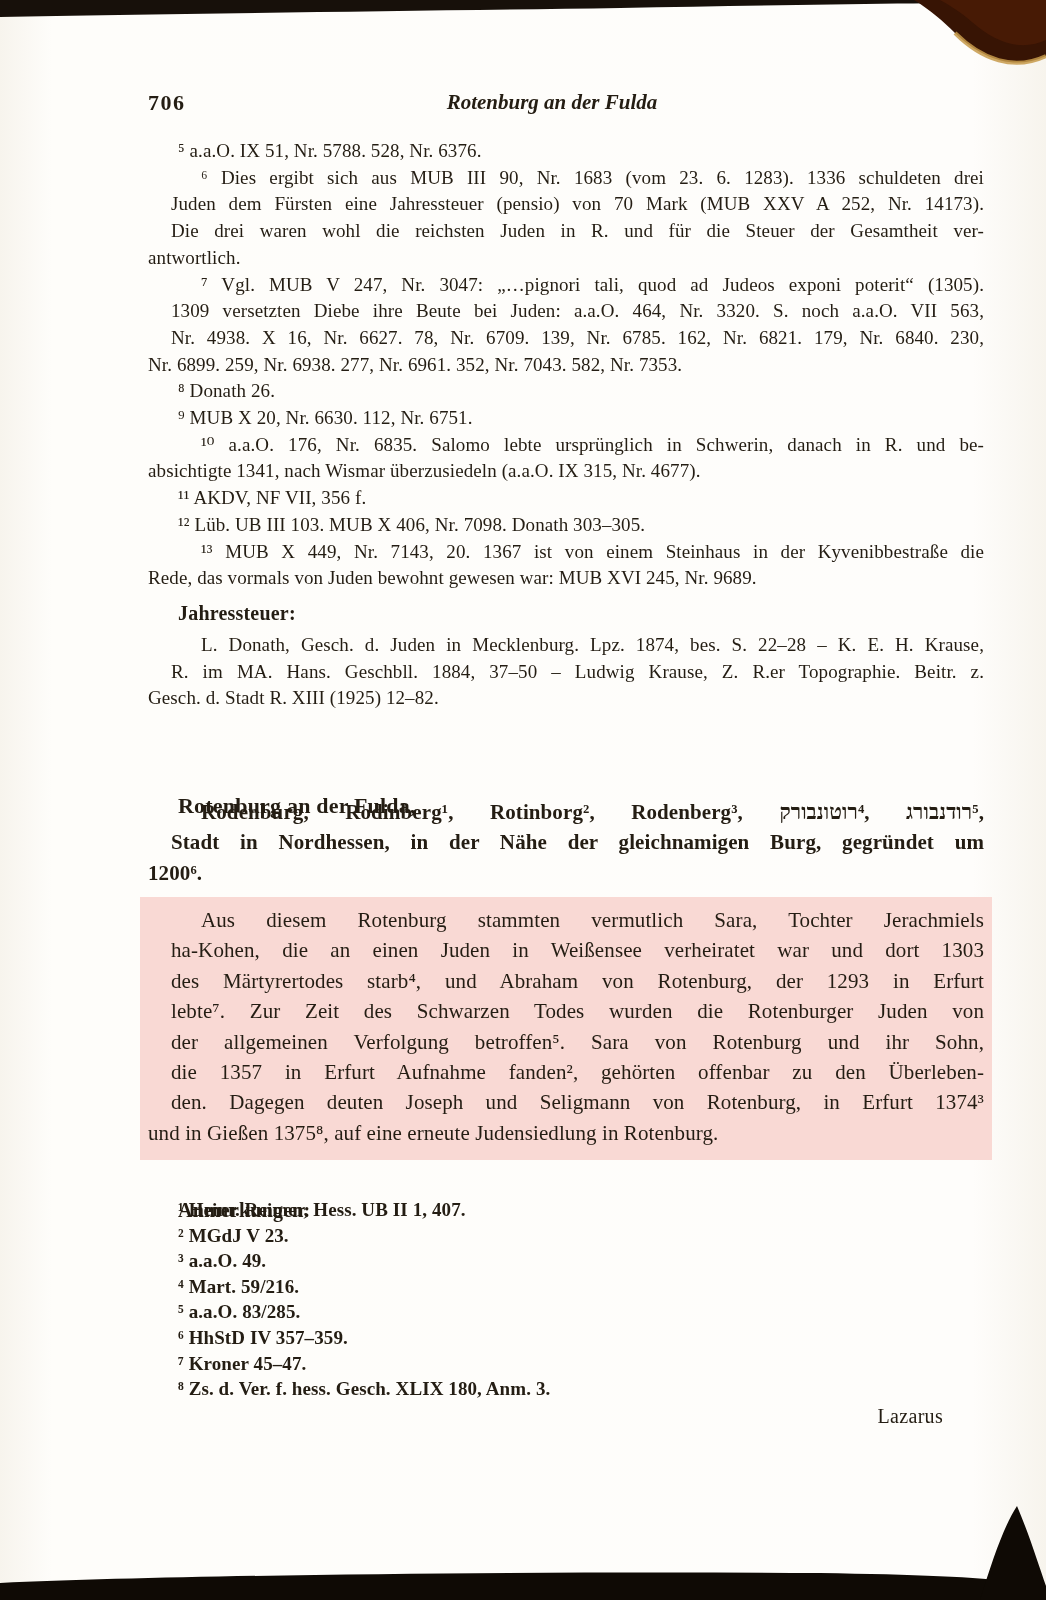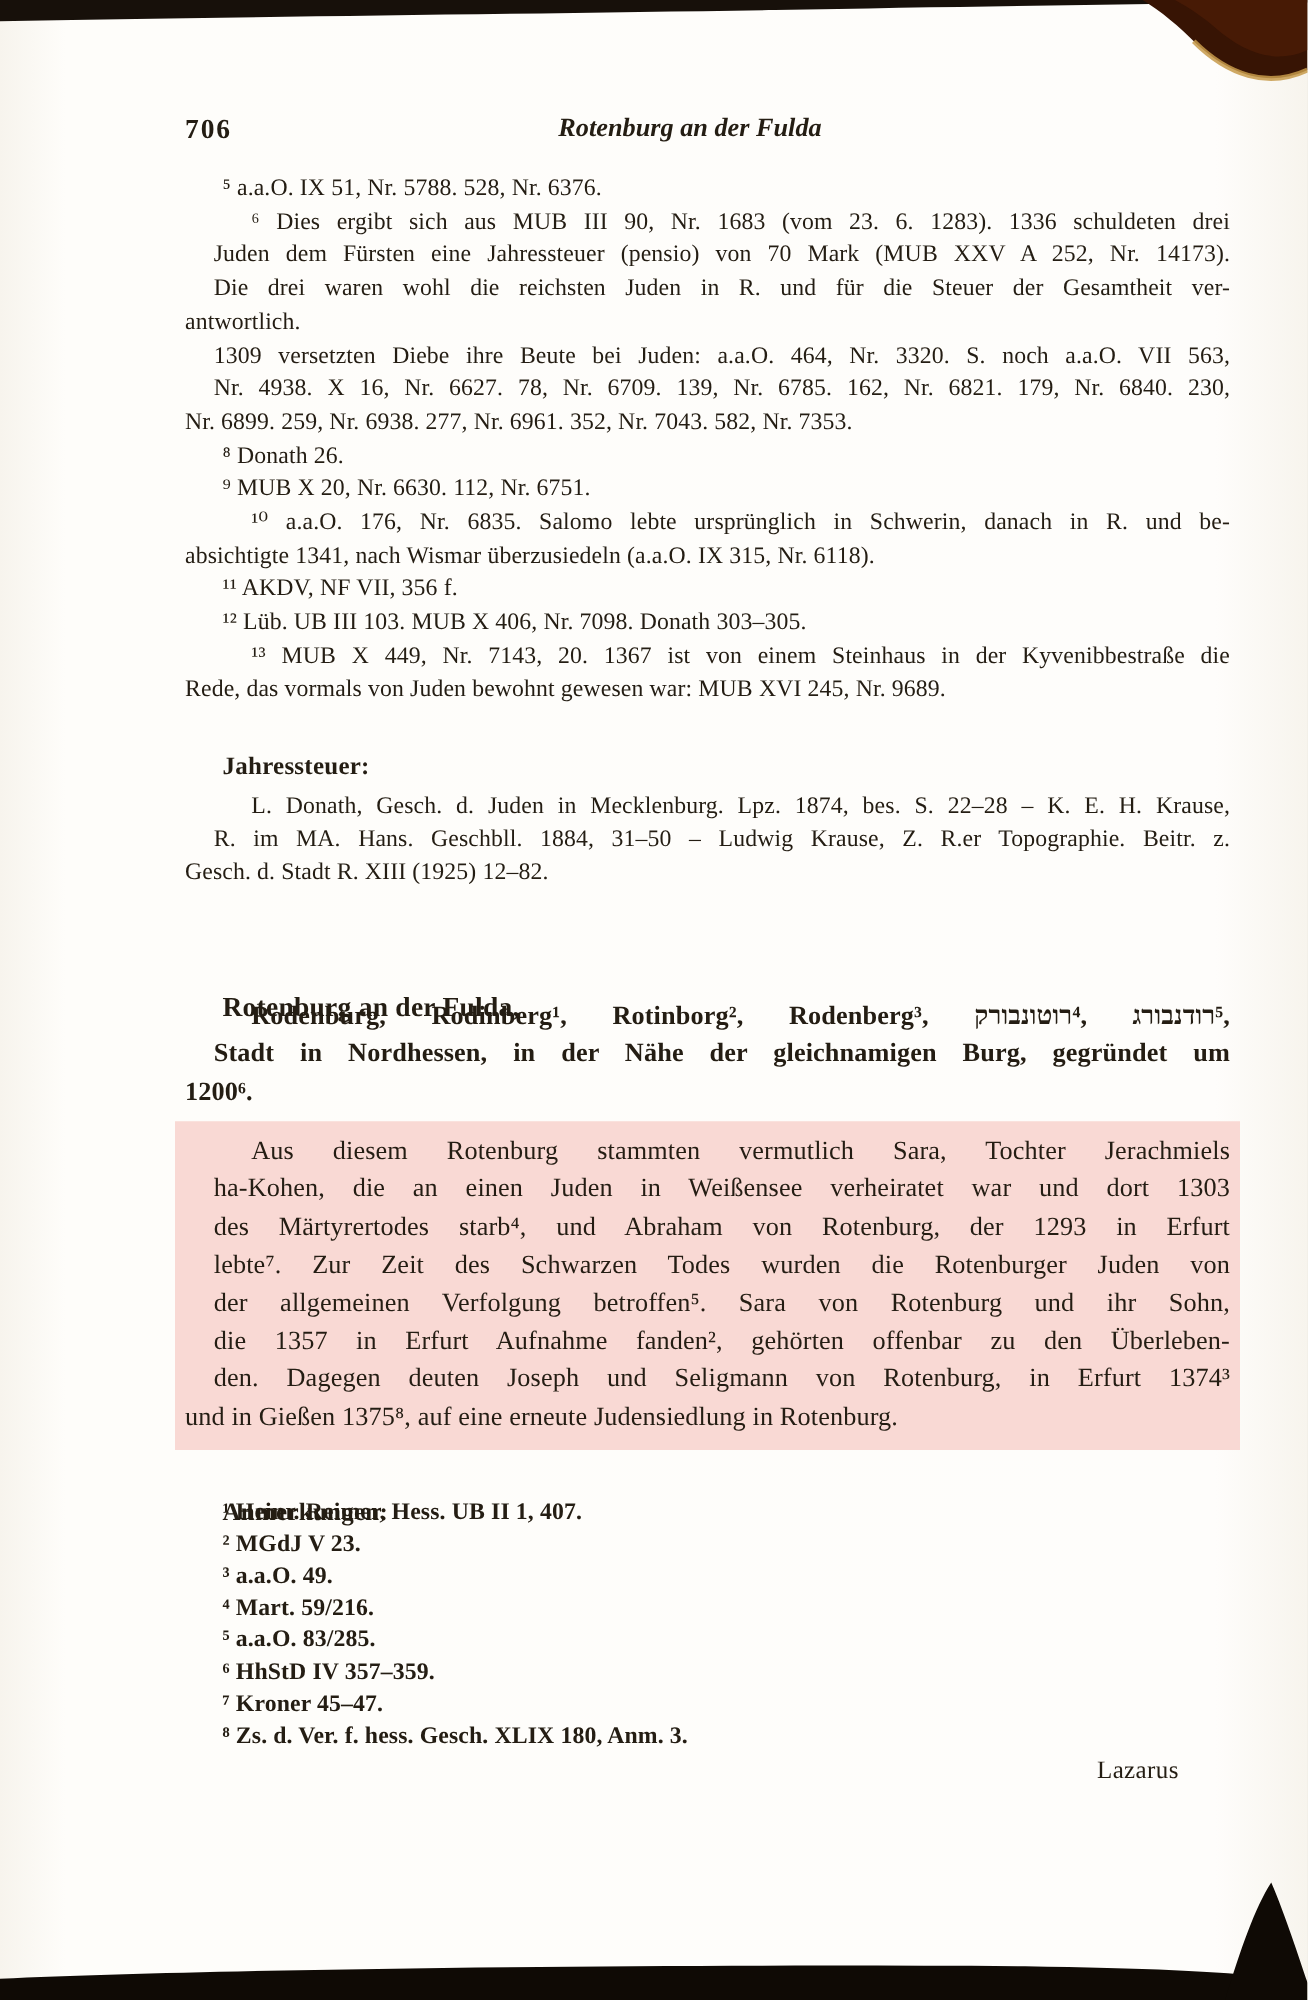--- a/index.html
+++ b/index.html
@@ -40,37 +40,38 @@
     <span class="pagenum">706</span>
     <span class="rtitle">Rotenburg an der Fulda</span>
   </div>
 
   <div class="sec" style="top:138px;">
     <div class="fn ind">⁵ a.a.O. IX 51, Nr. 5788. 528, Nr. 6376.</div>
     <div class="fn ind j">⁶ Dies ergibt sich aus MUB III 90, Nr. 1683 (vom 23. 6. 1283). 1336 schuldeten drei</div>
     <div class="fn j">Juden dem Fürsten eine Jahressteuer (pensio) von 70 Mark (MUB XXV A 252, Nr. 14173).</div>
     <div class="fn j">Die drei waren wohl die reichsten Juden in R. und für die Steuer der Gesamtheit ver-</div>
     <div class="fn">antwortlich.</div>
+    <div class="fn ind j">⁷ Vgl. MUB V 247, Nr. 3047: „…pignori tali, quod ad Judeos exponi poterit“ (1305).</div>
     <div class="fn j">1309 versetzten Diebe ihre Beute bei Juden: a.a.O. 464, Nr. 3320. S. noch a.a.O. VII 563,</div>
     <div class="fn j">Nr. 4938. X 16, Nr. 6627. 78, Nr. 6709. 139, Nr. 6785. 162, Nr. 6821. 179, Nr. 6840. 230,</div>
     <div class="fn">Nr. 6899. 259, Nr. 6938. 277, Nr. 6961. 352, Nr. 7043. 582, Nr. 7353.</div>
     <div class="fn ind">⁸ Donath 26.</div>
     <div class="fn ind">⁹ MUB X 20, Nr. 6630. 112, Nr. 6751.</div>
     <div class="fn ind j">¹⁰ a.a.O. 176, Nr. 6835. Salomo lebte ursprünglich in Schwerin, danach in R. und be-</div>
-    <div class="fn">absichtigte 1341, nach Wismar überzusiedeln (a.a.O. IX 315, Nr. 6118).</div>
+    <div class="fn">absichtigte 1341, nach Wismar überzusiedeln (a.a.O. IX 315, Nr. 4677).</div>
     <div class="fn ind">¹¹ AKDV, NF VII, 356 f.</div>
     <div class="fn ind">¹² Lüb. UB III 103. MUB X 406, Nr. 7098. Donath 303–305.</div>
     <div class="fn ind j">¹³ MUB X 449, Nr. 7143, 20. 1367 ist von einem Steinhaus in der Kyvenibbestraße die</div>
     <div class="fn">Rede, das vormals von Juden bewohnt gewesen war: MUB XVI 245, Nr. 9689.</div>
   </div>
 
   <div class="sec subhead" style="top:602px;padding-left:30px;">Jahressteuer:</div>
   <div class="sec" style="top:632px;">
     <div class="fn ind j">L. Donath, Gesch. d. Juden in Mecklenburg. Lpz. 1874, bes. S. 22–28 – K. E. H. Krause,</div>
-    <div class="fn j">R. im MA. Hans. Geschbll. 1884, 31–50 – Ludwig Krause, Z. R.er Topographie. Beitr. z.</div>
+    <div class="fn j">R. im MA. Hans. Geschbll. 1884, 37–50 – Ludwig Krause, Z. R.er Topographie. Beitr. z.</div>
     <div class="fn">Gesch. d. Stadt R. XIII (1925) 12–82.</div>
   </div>
 
   <div class="sec mainhead" style="top:793px;padding-left:30px;">Rotenburg an der Fulda,</div>
 
   <div class="sec" style="top:797px;font-weight:bold;">
     <div class="bodytxt ind j">Rodenburg, Rodinberg¹, Rotinborg², Rodenberg³, רוטונבורק‎⁴, רודנבורג‎⁵,</div>
     <div class="bodytxt j">Stadt in Nordhessen, in der Nähe der gleichnamigen Burg, gegründet um</div>
     <div class="bodytxt">1200⁶.</div>
   </div>

